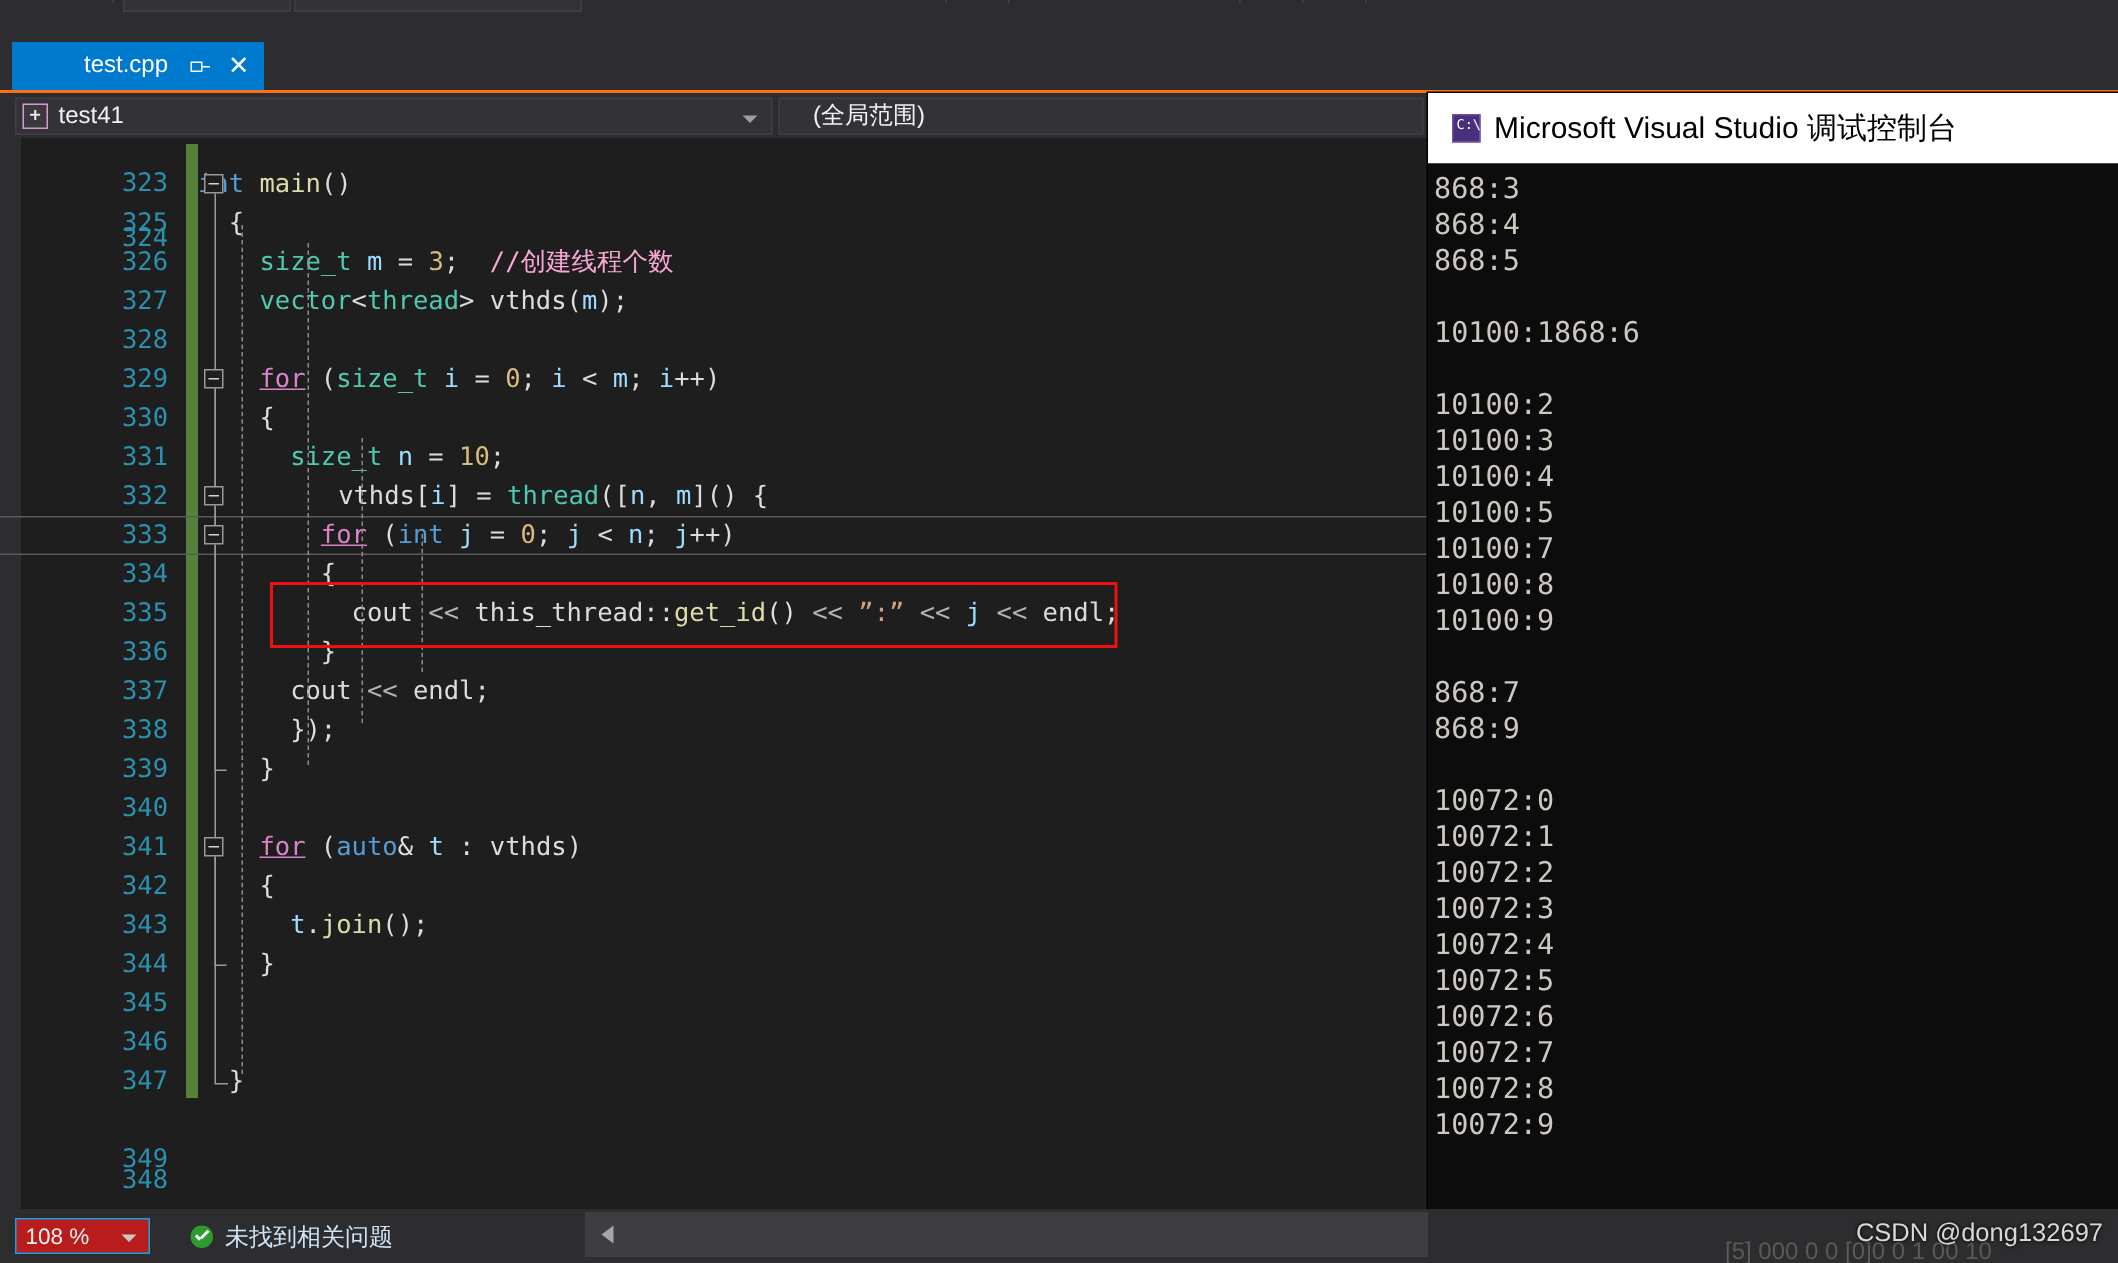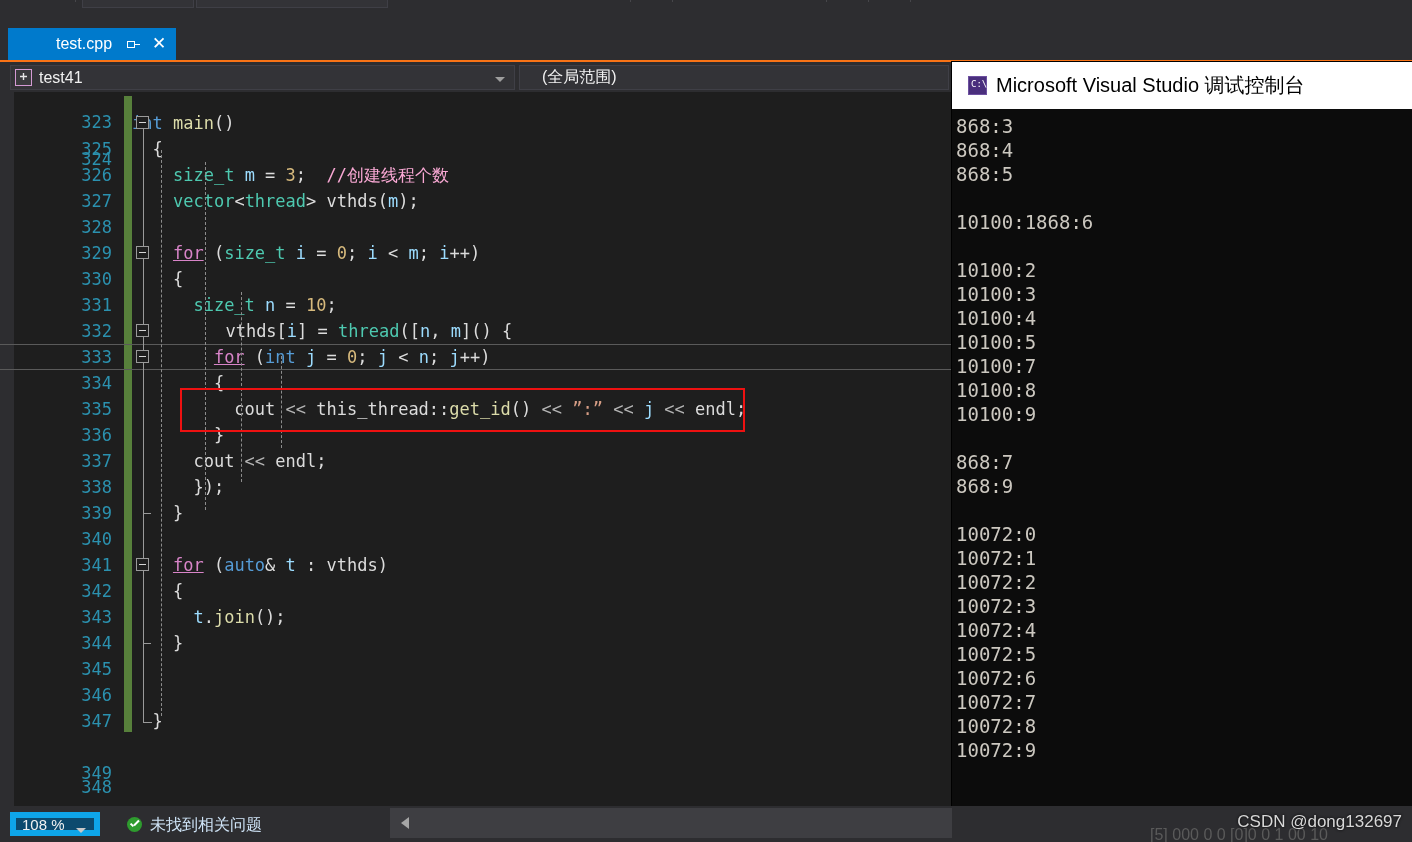--- a/index.html
+++ b/index.html
@@ -235,21 +235,21 @@
     height: 24px;
   }
 
   
   #status-bar {
     position: absolute; left: 0; top: 806px; width: 1412px; height: 36px;
     background: #2d2d30;
   }
   #zoom-combo {
     position: absolute; left: 10px; top: 6px; width: 90px; height: 24px;
-    background: #0c4a6e; border: 6px solid #0ea5e9; box-sizing: border-box;
+    background: #b91c1c; border: 1px solid #0ea5e9; box-sizing: border-box;
     display: flex; align-items: center;
   }
   #zoom-value {
     color: #f1f1f1; font-size: 15px; margin-left: 6px; white-space: nowrap;
   }
   #zoom-caret {
     position: absolute; right: 8px; top: 10px;
     width: 0; height: 0;
     border-left: 5px solid transparent;
     border-right: 5px solid transparent;

